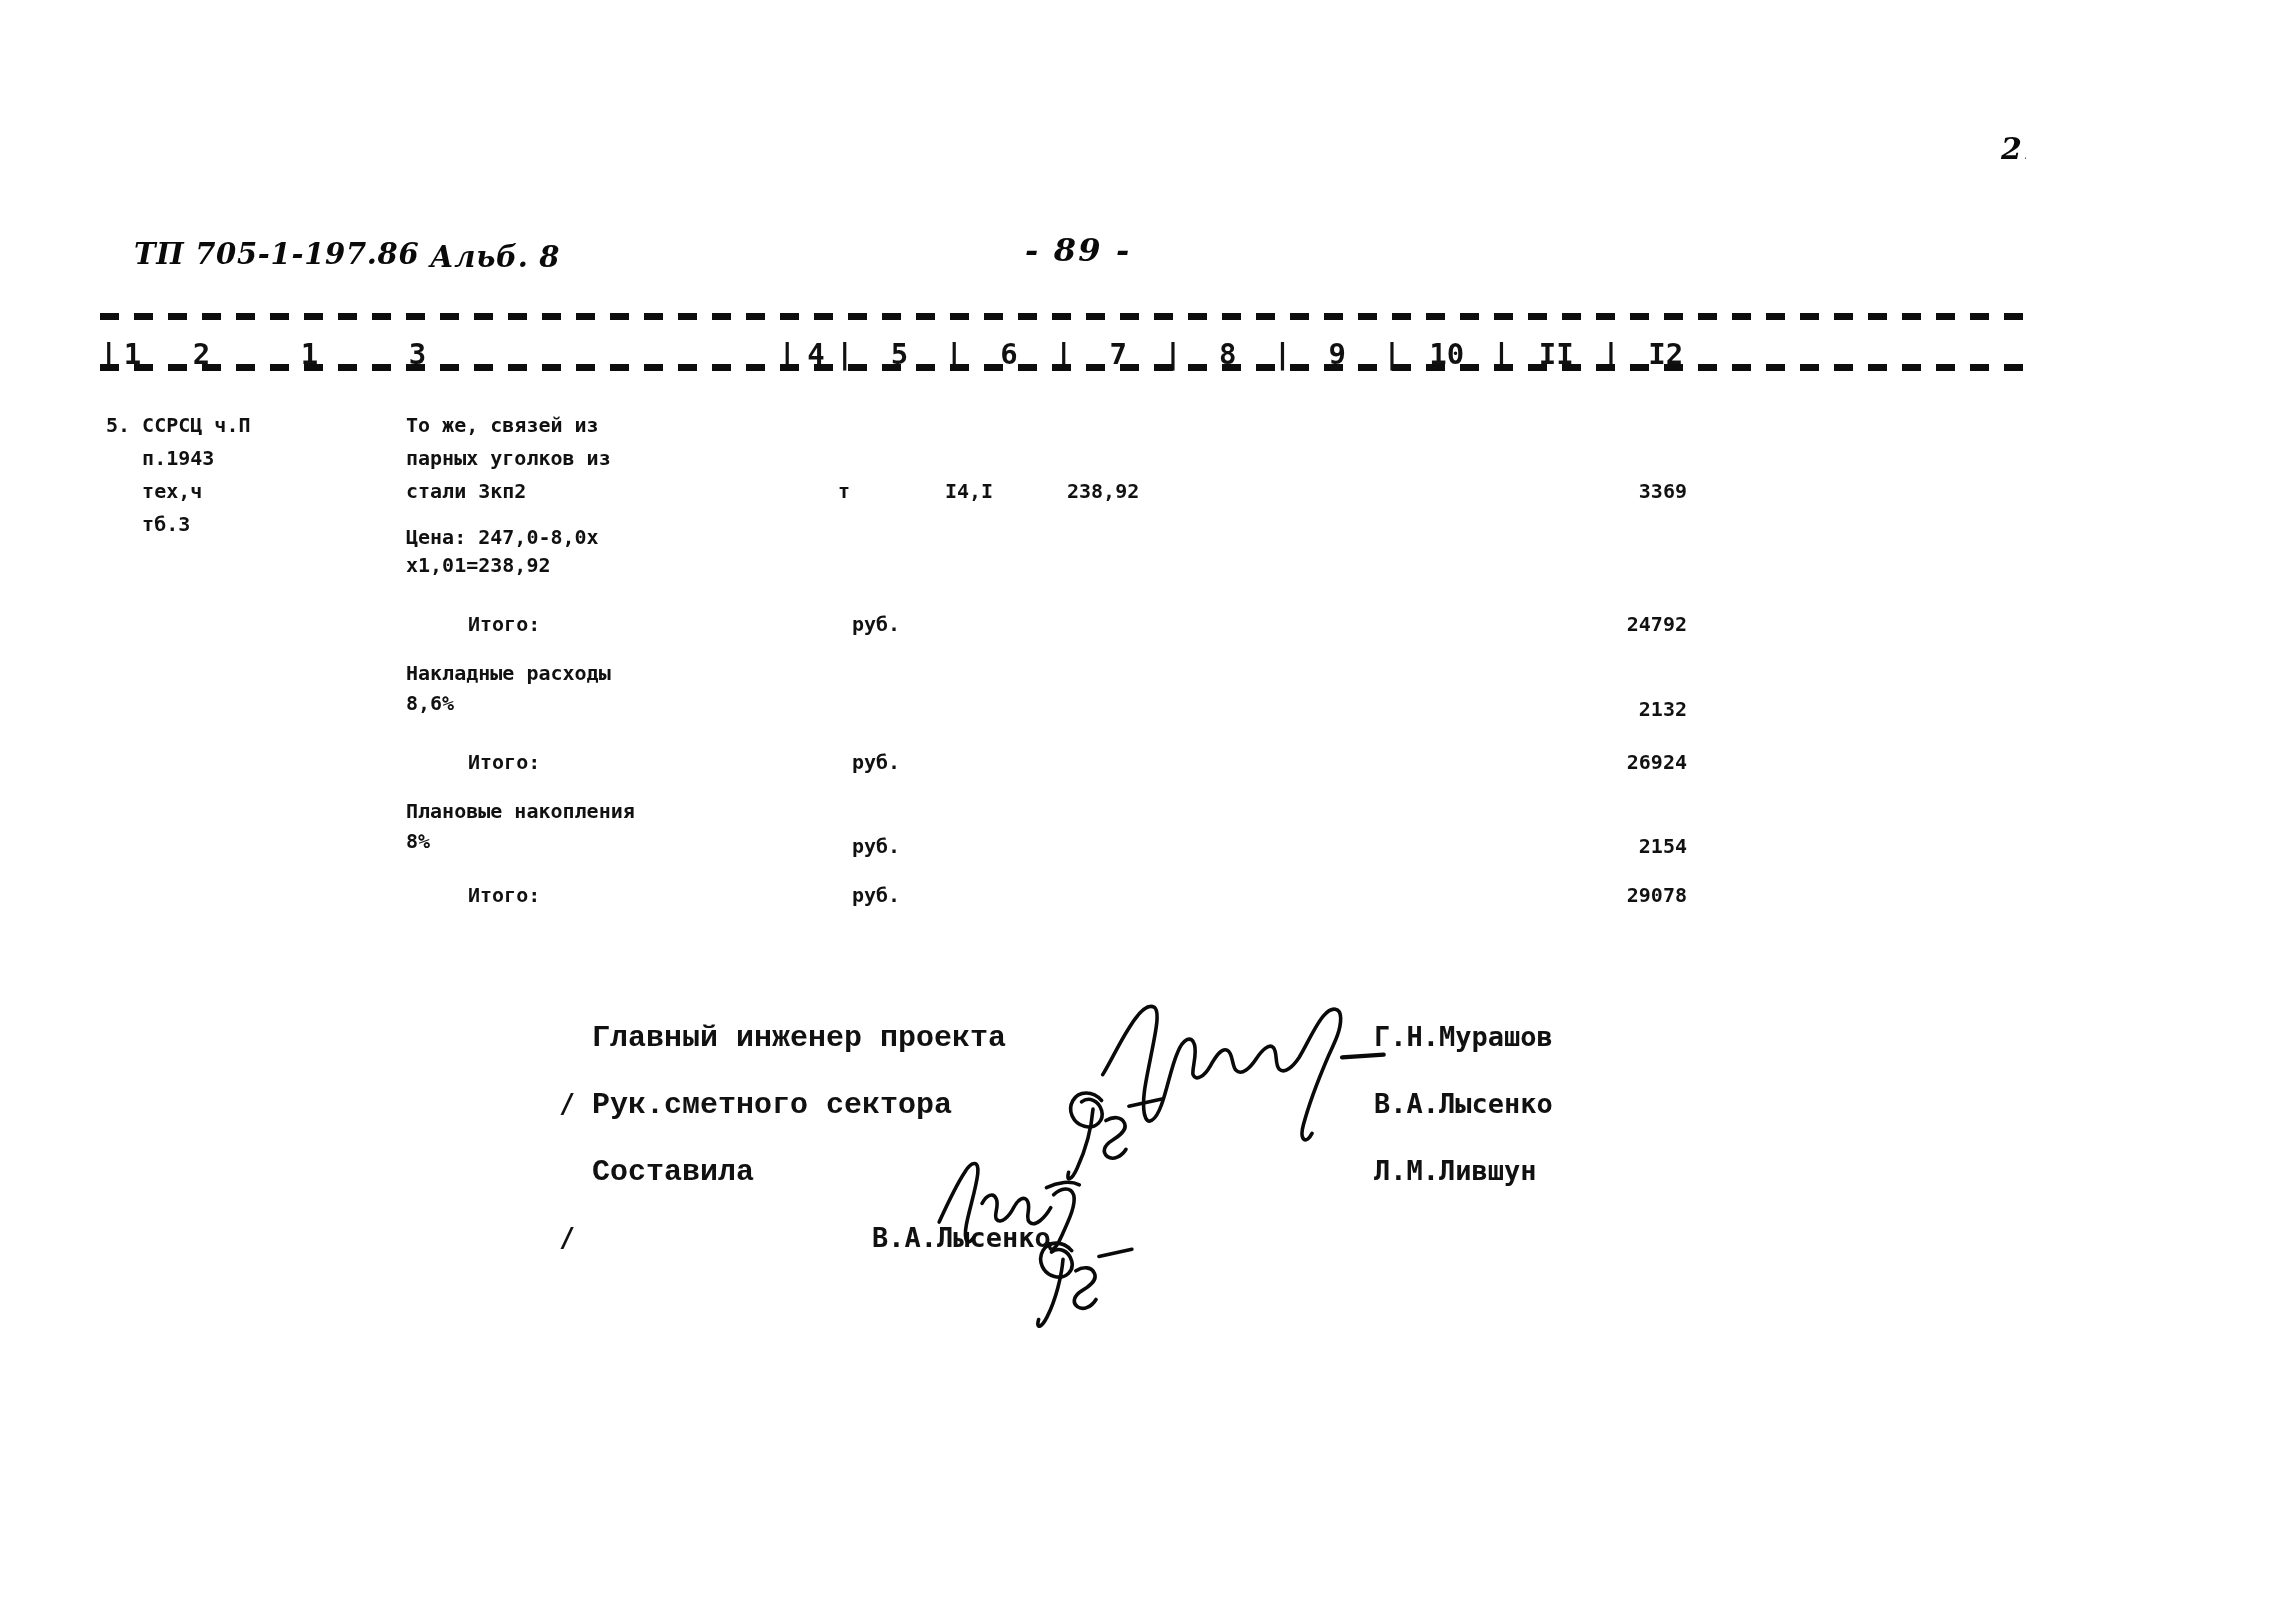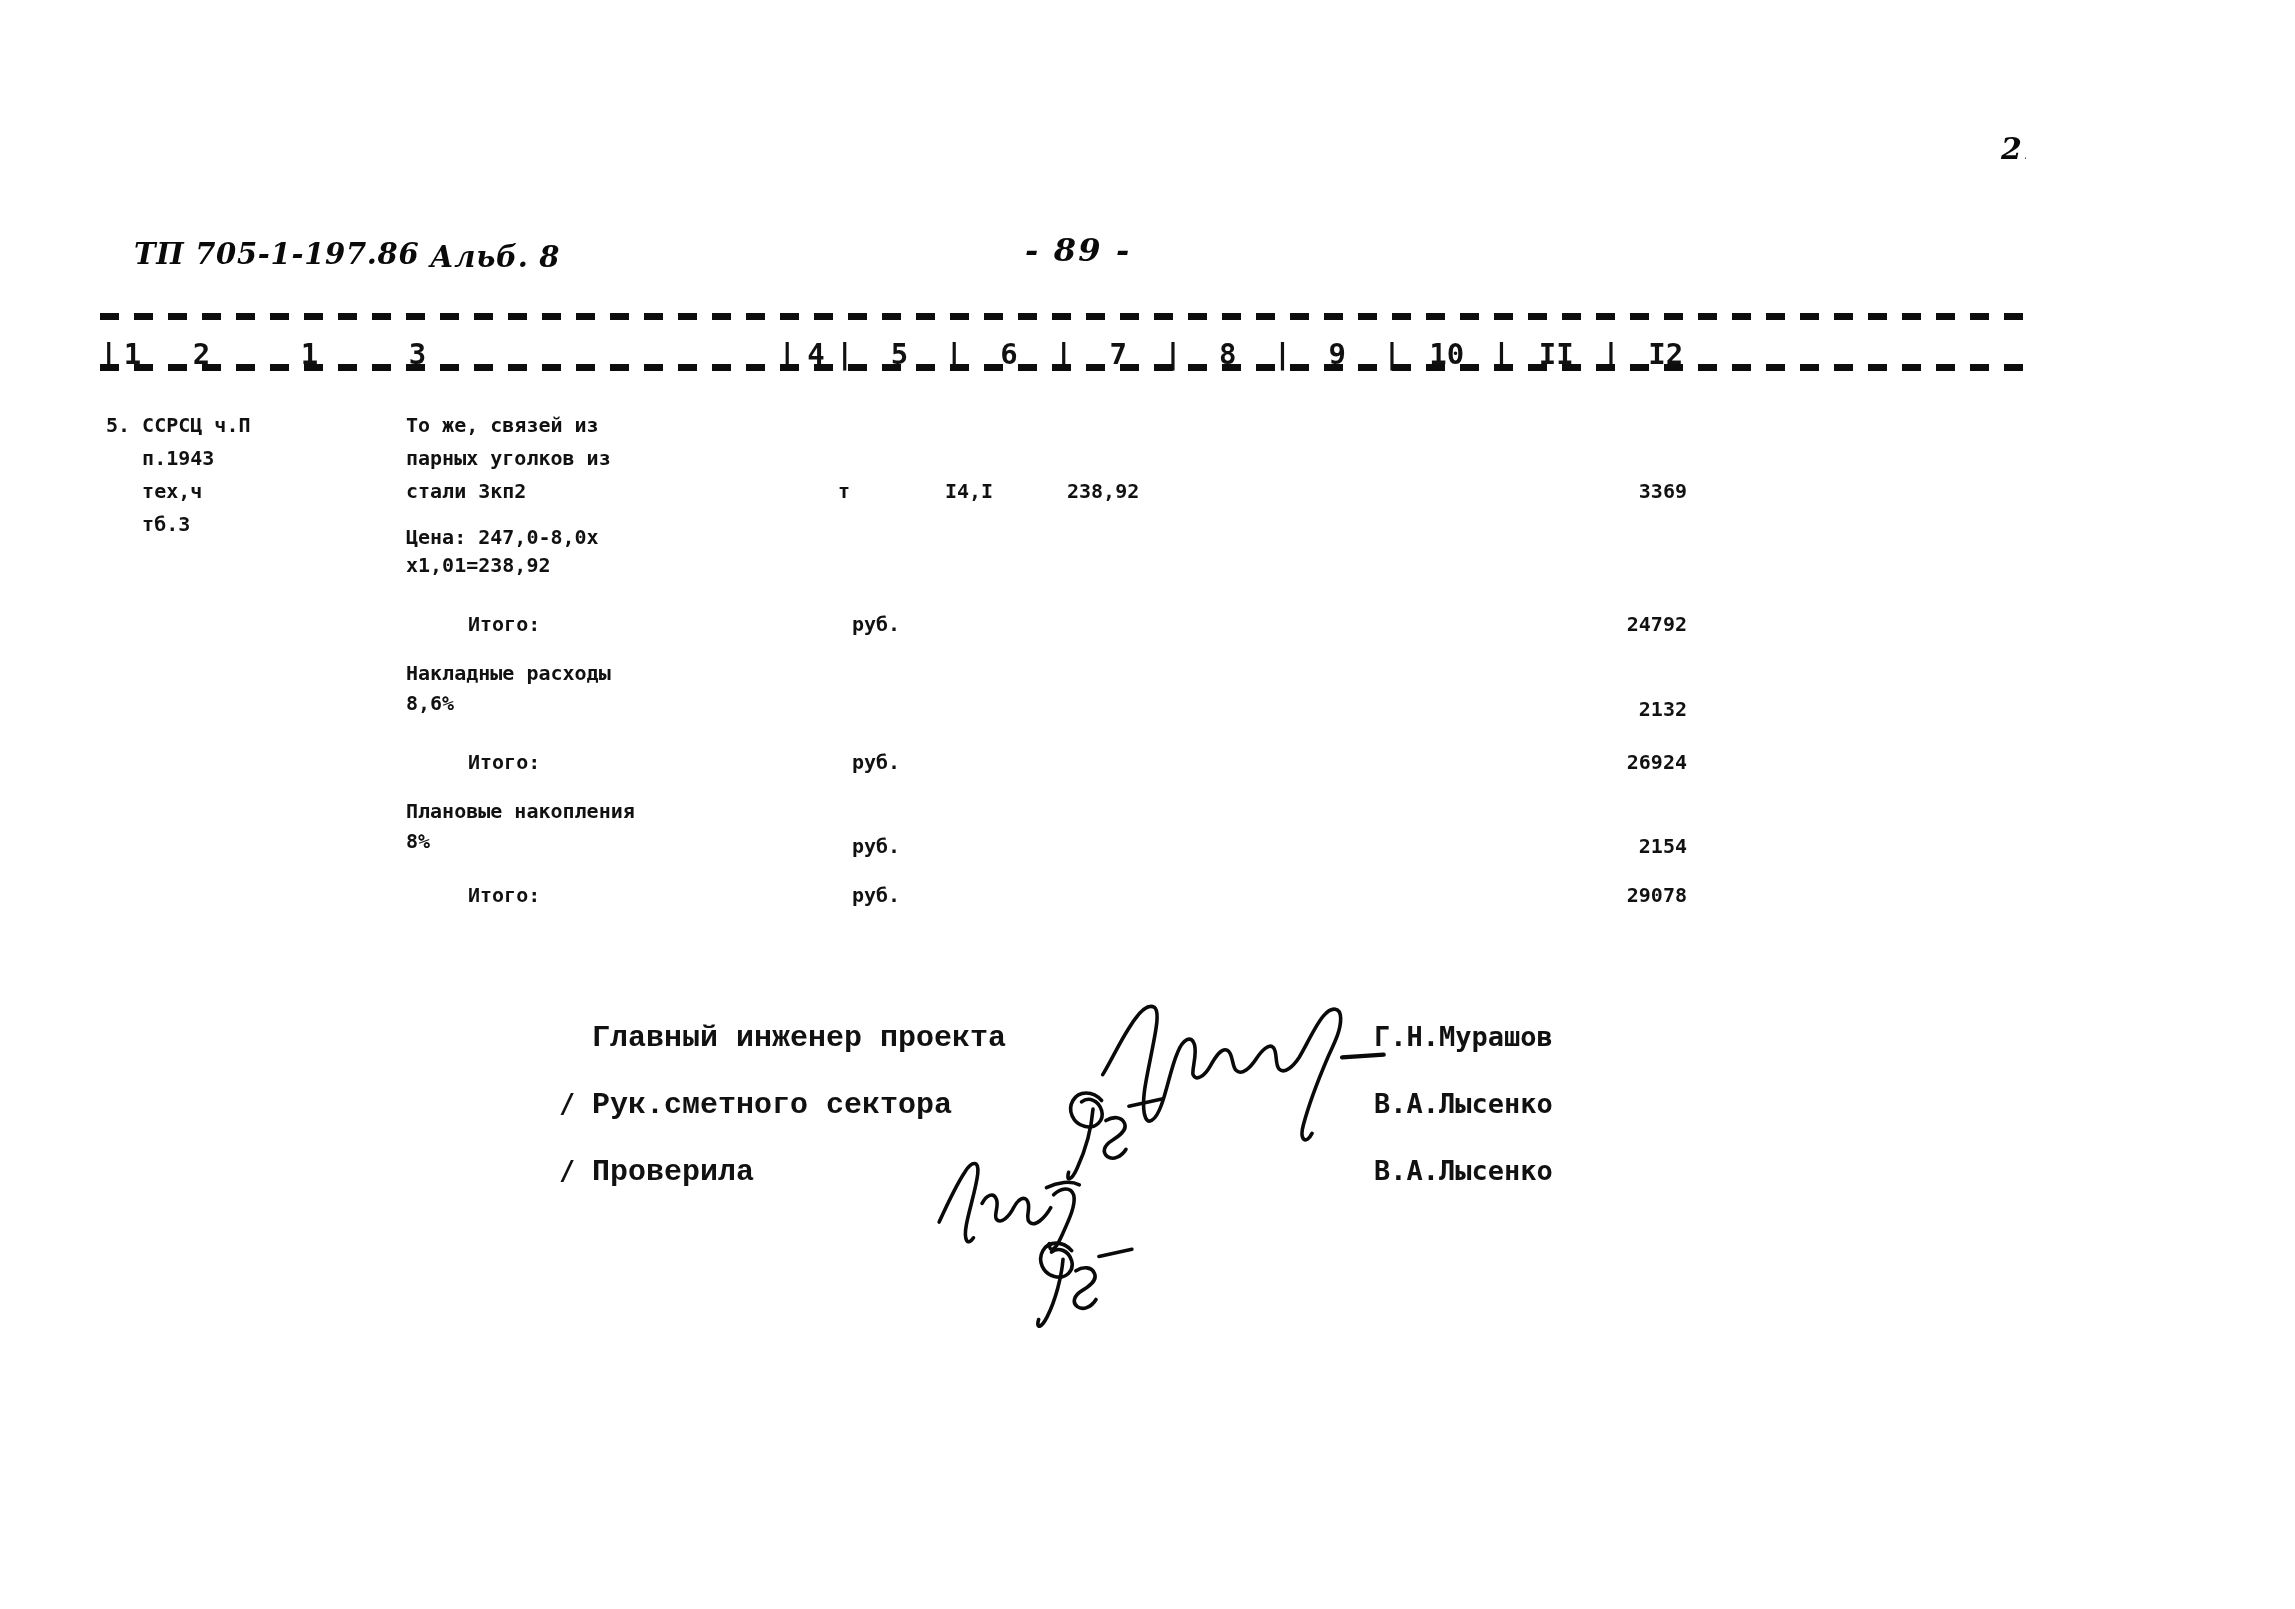--- a/index.html
+++ b/index.html
@@ -194,24 +194,28 @@
       <span class="sigrole">Главный инженер проекта</span>
       <span class="signame" style="margin-left:280px;">Г.Н.Мурашов</span>
     </div>
 
     <div class="sigrow" style="height:67px;">
       <span class="sigslash">/</span>
       <span class="sigrole">Рук.сметного сектора</span>
       <span class="signame" style="margin-left:280px;">В.А.Лысенко</span>
     </div>
 
+    <div class="sigrow" style="height:67px;">
+      <span class="sigslash"></span>
+      <span class="sigrole">Составила</span>
+      <span class="signame" style="margin-left:280px;">Л.М.Лившун</span>
+    </div>
 
     <div class="sigrow" style="height:67px;">
       <span class="sigslash">/</span>
-      <span class="sigrole">Проверила</span>
       <span class="signame" style="margin-left:280px;">В.А.Лысенко</span>
     </div>
   </div>
 
   <div class="sig" style="left:1097px; top:997px;">
     <svg width="301" height="151" viewBox="0 0 420 210" fill="none">
       <path d="M8 108 C18 92 30 66 44 44 C56 24 70 8 80 14 C88 20 82 48 76 78 C70 110 62 140 66 162 C70 182 82 172 90 150 C98 128 104 96 112 78 C120 58 132 52 136 66 C140 82 132 100 134 108 C138 118 150 110 158 96 C166 82 174 70 182 74 C190 78 188 96 194 102 C202 110 214 98 222 86 C230 74 240 64 246 70 C252 76 248 94 254 100 C262 108 274 96 282 84 C292 68 304 40 316 26 C328 12 340 14 340 30 C340 48 330 66 322 84 C310 112 296 148 288 178 C282 200 292 206 300 190" stroke="#0a0a0a" stroke-width="5" stroke-linecap="round" stroke-linejoin="round"></path>
       <path d="M342 84 L400 80" stroke="#0a0a0a" stroke-width="6" stroke-linecap="round"></path>
     </svg>
   </div>

